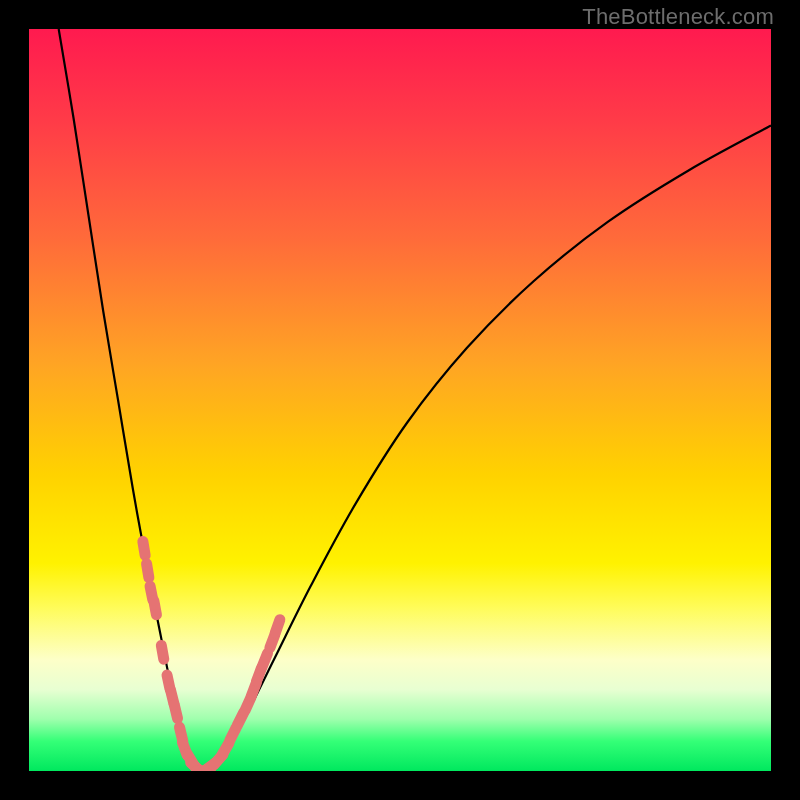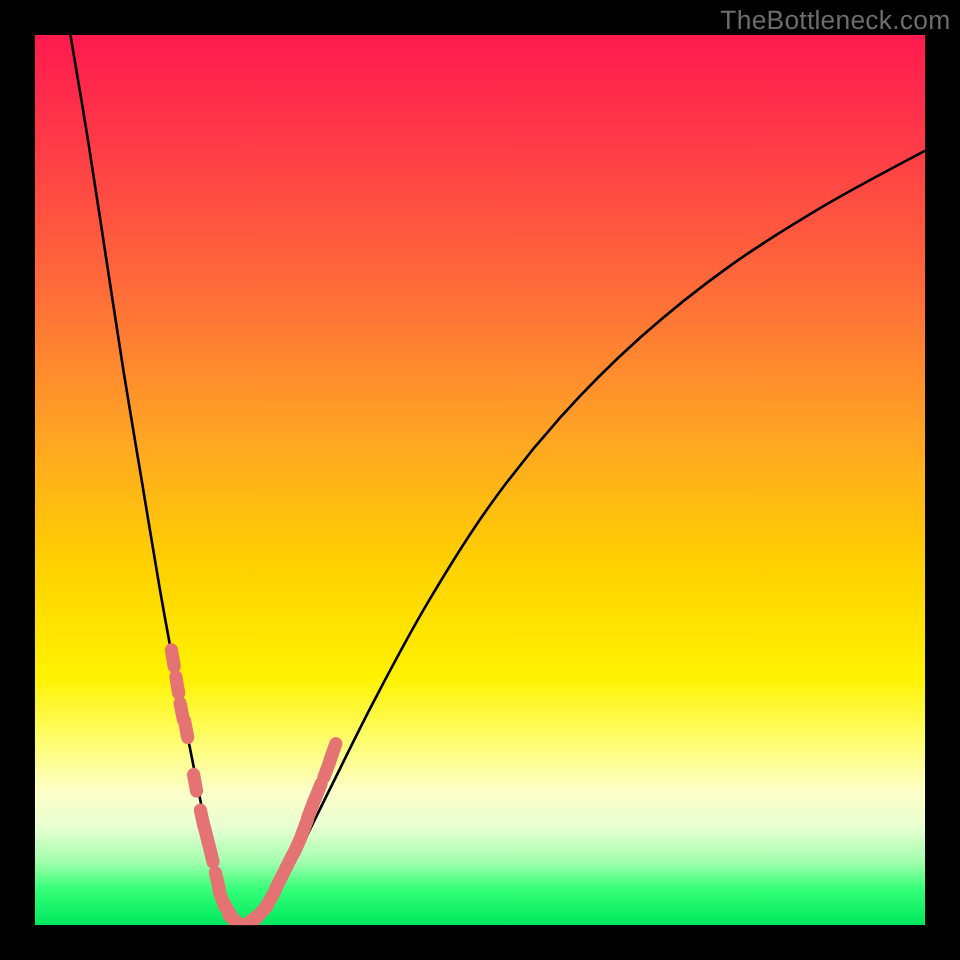--- a/index.html
+++ b/index.html
@@ -40,21 +40,21 @@
   }
   svg.curve {
     position: absolute;
     inset: 0;
     width: 742px;
     height: 742px;
   }
   .watermark {
     position: absolute;
     top: 4px;
-    right: 8px;
+    right: 26px;
     color: #6d6d6d;
     font-size: 22px;
     font-weight: 500;
     letter-spacing: 0.2px;
     user-select: none;
     text-align: right;
   }
 </style>
 </head>
 <body>

